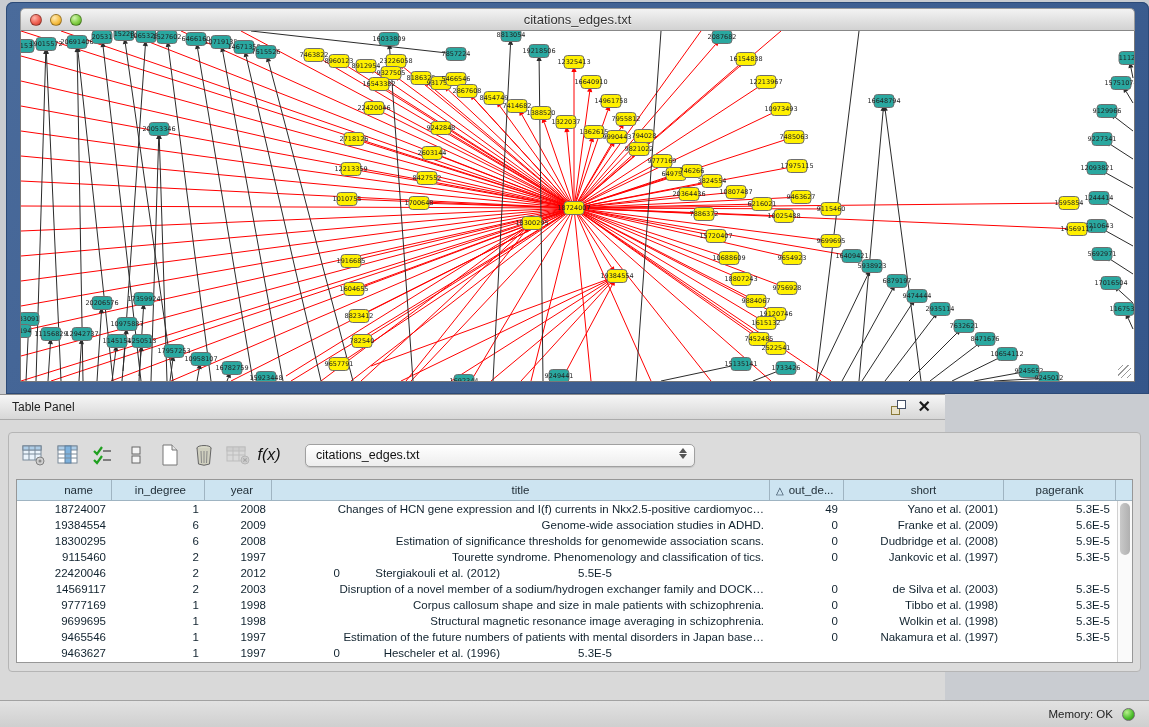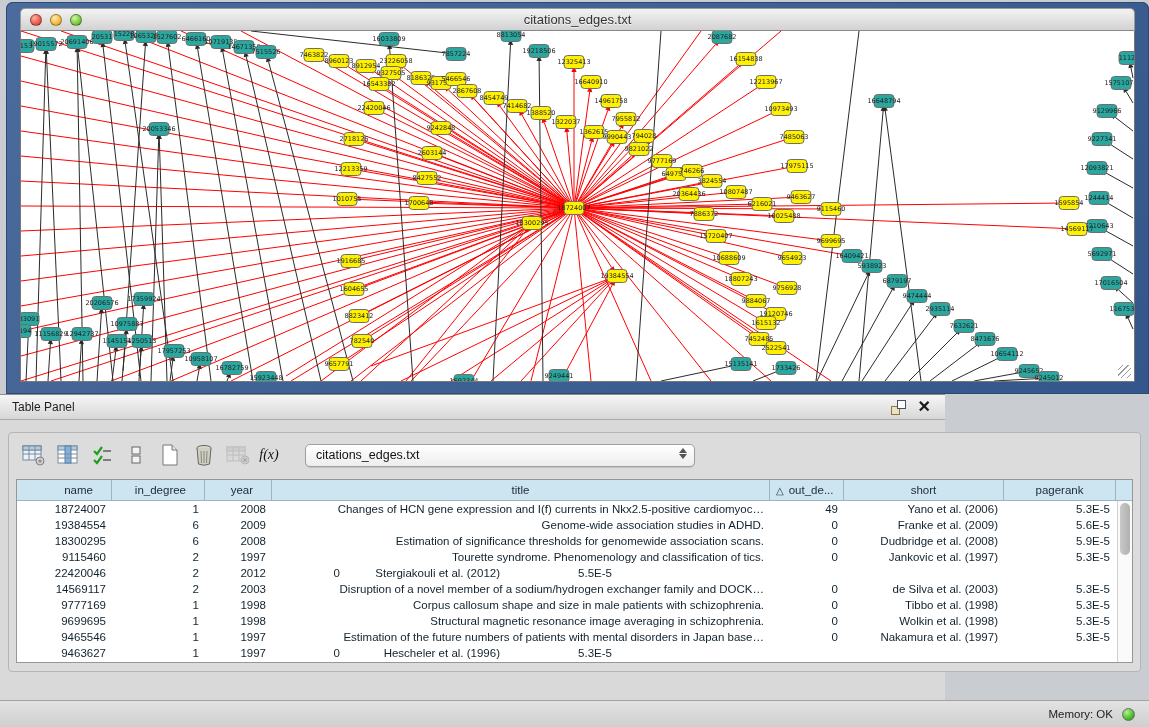--- a/index.html
+++ b/index.html
@@ -34,21 +34,21 @@
   .float-icon { position:relative; width:15px; height:15px; }
   .float-icon .sq1 { position:absolute; left:0; bottom:0; width:9px; height:9px; border:1.5px solid #8a7a3a; background:#e9e2c8; }
   .float-icon .sq2 { position:absolute; right:0; top:0; width:9px; height:9px; border:1.5px solid #445066; background:#fff; }
   .close-x { font-size:16px; font-weight:bold; color:#1a1a1a; line-height:14px; cursor:default; }
 
   .tp-content { position:absolute; left:8px; top:38px; width:1133px; height:240px;
     border:1px solid #b5b5b5; border-radius:4px; background:#dcdcdc; }
   .toolbar { display:flex; align-items:center; height:44px; padding-left:10px; }
   .tool-btn { width:30px; height:30px; display:flex; align-items:center; justify-content:center; margin-right:4px; }
   .tool-btn svg { display:block; }
-  .fx-label { font-style:italic; font-size:14px; color:#111; font-family:Liberation Serif, serif; margin:0 10px 0 4px; }
+  .fx-label { font-style:italic; font-size:16px; color:#111; font-family:Liberation Sans, sans-serif; margin:0 10px 0 4px; }
   .combo { width:390px; height:23px; margin-left:14px; border:1px solid #a0a0a0; border-radius:5px;
     background:linear-gradient(#ffffff,#ededed); display:flex; align-items:center; position:relative;
     box-shadow:0 1px 1px rgba(0,0,0,.12); }
   .combo-text { margin-left:10px; font-size:12.5px; color:#111; }
   .combo-arrows { position:absolute; right:7px; top:3px; display:flex; flex-direction:column; gap:1px; }
   .combo-arrows span { width:0; height:0; border-left:4px solid transparent; border-right:4px solid transparent; }
   .arr-up { border-bottom:5px solid #555; }
   .arr-dn { border-top:5px solid #555; }
 
   .data-table { position:absolute; left:7px; top:46px; width:1117px; height:184px; background:#fff;
@@ -1001,21 +1001,21 @@
               <span>pagerank</span>
             </div>
           </div>
         <div class="tbody" id="tbody">
             <div class="tr">
               <div class="td" style="width: 95px;">18724007</div>
               <div class="td" style="width: 93px;">1</div>
               <div class="td" style="width: 67px;">2008</div>
               <div class="td" style="width: 498px;">Changes of HCN gene expression and I(f) currents in Nkx2.5-positive cardiomyoc…</div>
               <div class="td" style="width: 74px;">49</div>
-              <div class="td" style="width: 160px;">Yano et al. (2006)</div>
+              <div class="td" style="width: 160px;">Yano et al. (2001)</div>
               <div class="td" style="width: 112px;">5.3E-5</div>
             </div>
             <div class="tr">
               <div class="td" style="width: 95px;">19384554</div>
               <div class="td" style="width: 93px;">6</div>
               <div class="td" style="width: 67px;">2009</div>
               <div class="td" style="width: 498px;">Genome-wide association studies in ADHD.</div>
               <div class="td" style="width: 74px;">0</div>
               <div class="td" style="width: 160px;">Franke et al. (2009)</div>
               <div class="td" style="width: 112px;">5.6E-5</div>

